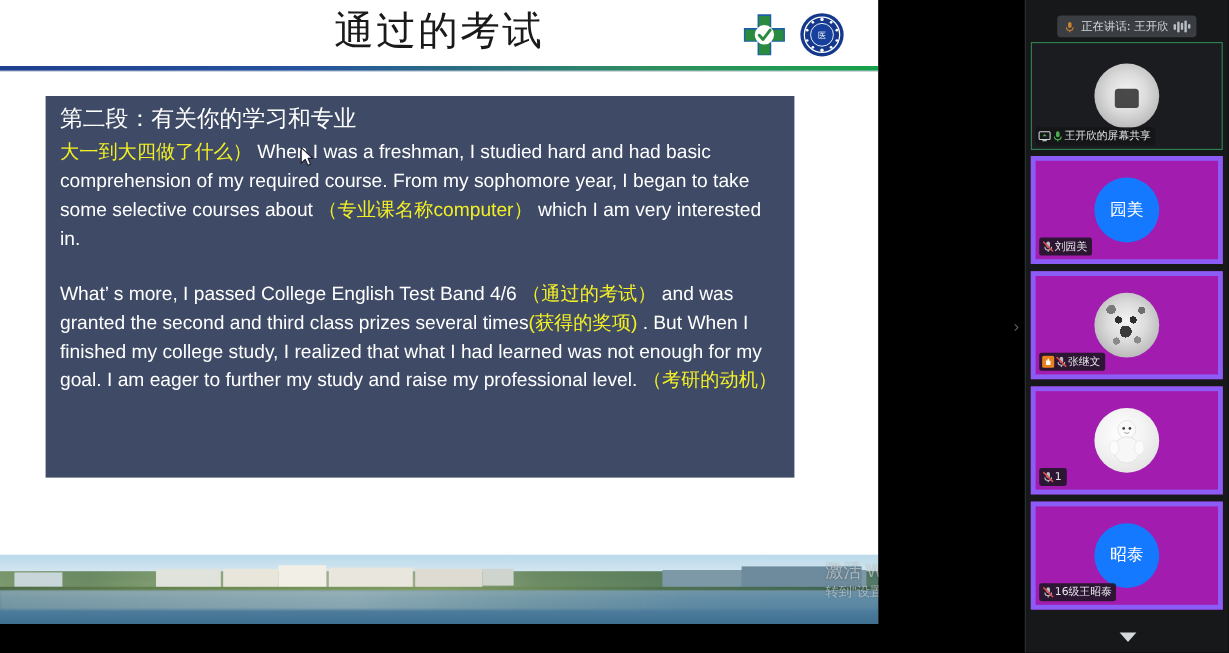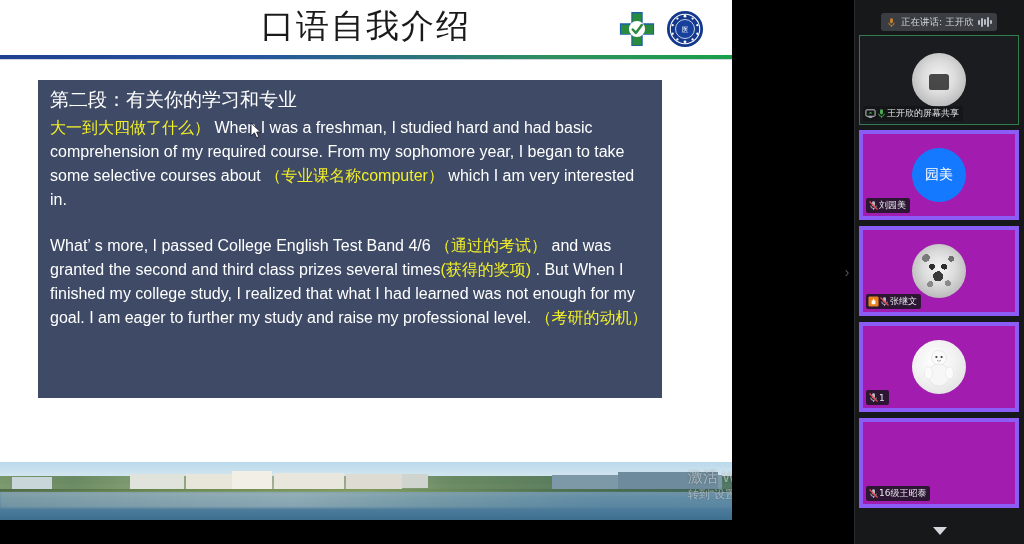--- a/index.html
+++ b/index.html
@@ -328,21 +328,21 @@
 </style>
 </head>
 <body>
 
 <div id="app">
 
   <div class="share-area">
     <div class="slide">
 
       <div class="slide-title-bar">
-        <div class="slide-title">口语自我介绍</div>
+        <div class="slide-title">通过的考试</div>
 
         <div class="logos">
 
           <svg class="logo-cross" viewBox="0 0 40 40">
             <path d="M14 2 h12 v12 h12 v12 h-12 v12 h-12 v-12 h-12 v-12 h12 z" fill="#1b5fa8"></path>
             <path d="M15.2 3.6 h9.6 v12 h12 v9.6 h-12 v12 h-9.6 v-12 h-12 v-9.6 h12 z" fill="#2a8a3e"></path>
             <circle cx="20" cy="20" r="8.5" fill="#ffffff"></circle>
             <path d="M15.5 20.5 l3.3 3.6 l6.2 -8.2" stroke="#2a8a3e" stroke-width="2.6" fill="none" stroke-linecap="round" stroke-linejoin="round"></path>
           </svg>
 
@@ -496,20 +496,21 @@
           <rect x="4.4" y="1.4" width="3.2" height="5.6" rx="1.6" fill="#b9bec4"></rect>
           <path d="M3 6.2 a3 3 0 0 0 6 0" fill="none" stroke="#b9bec4" stroke-width="1"></path>
           <rect x="5.5" y="9" width="1" height="1.8" fill="#b9bec4"></rect>
           <path d="M1.6 1.6 L10.4 10.4" stroke="#e24b4b" stroke-width="1.4"></path>
         </svg>
         <span class="nm">1</span>
       </div>
     </div>
 
     <div class="tile t5">
+      <div class="avatar-circle avatar-blue">昭泰</div>
       <div class="tile-label">
         <svg class="mini-icon" viewBox="0 0 12 12">
           <rect x="4.4" y="1.4" width="3.2" height="5.6" rx="1.6" fill="#b9bec4"></rect>
           <path d="M3 6.2 a3 3 0 0 0 6 0" fill="none" stroke="#b9bec4" stroke-width="1"></path>
           <rect x="5.5" y="9" width="1" height="1.8" fill="#b9bec4"></rect>
           <path d="M1.6 1.6 L10.4 10.4" stroke="#e24b4b" stroke-width="1.4"></path>
         </svg>
         <span class="nm">16级王昭泰</span>
       </div>
     </div>

